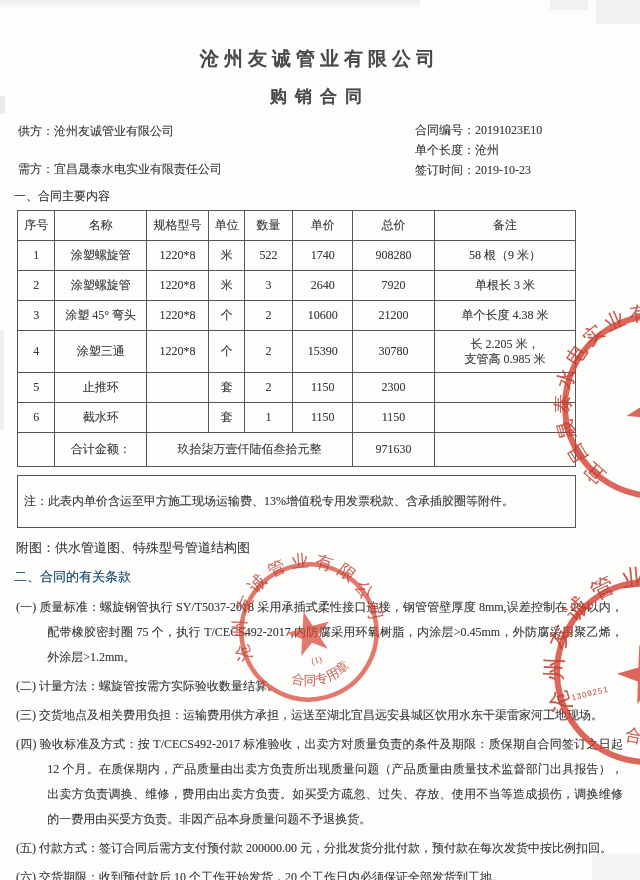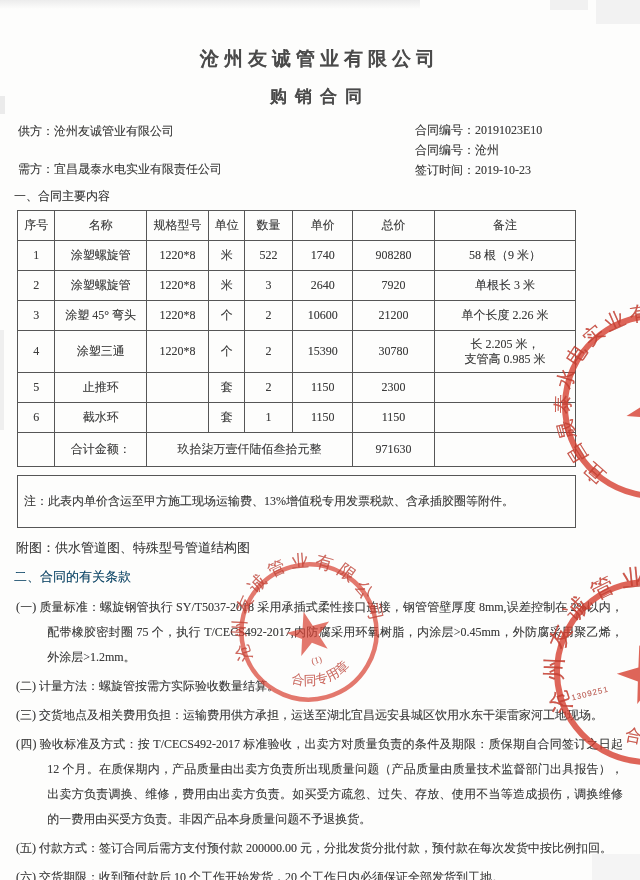--- a/index.html
+++ b/index.html
@@ -63,21 +63,21 @@
   <div class="artifact a-l2"></div>
 
   <div class="title">沧州友诚管业有限公司</div>
   <div class="subtitle">购销合同</div>
 
   <div class="meta">
     <div class="supplier">供方：沧州友诚管业有限公司</div>
     <div class="buyer">需方：宜昌晟泰水电实业有限责任公司</div>
     <div class="right">
       <div>合同编号：20191023E10</div>
-      <div>合同编号：沧州</div>
+      <div>单个长度：沧州</div>
       <div>签订时间：2019-10-23</div>
     </div>
   </div>
 
   <div class="section-title">一、合同主要内容</div>
 
   <table class="items">
     <colgroup>
       <col style="width:6.7%">
         <col style="width:16.4%">
@@ -122,21 +122,21 @@
           <td>单根长 3 米</td>
         </tr>
         <tr>
           <td>3</td>
           <td>涂塑 45° 弯头</td>
           <td>1220*8</td>
           <td>个</td>
           <td>2</td>
           <td>10600</td>
           <td>21200</td>
-          <td>单个长度 2.26 米</td>
+          <td>单个长度 4.38 米</td>
         </tr>
         <tr class="tall">
           <td>4</td>
           <td>涂塑三通</td>
           <td>1220*8</td>
           <td>个</td>
           <td>2</td>
           <td>15390</td>
           <td>30780</td>
           <td>长 2.205 米，

